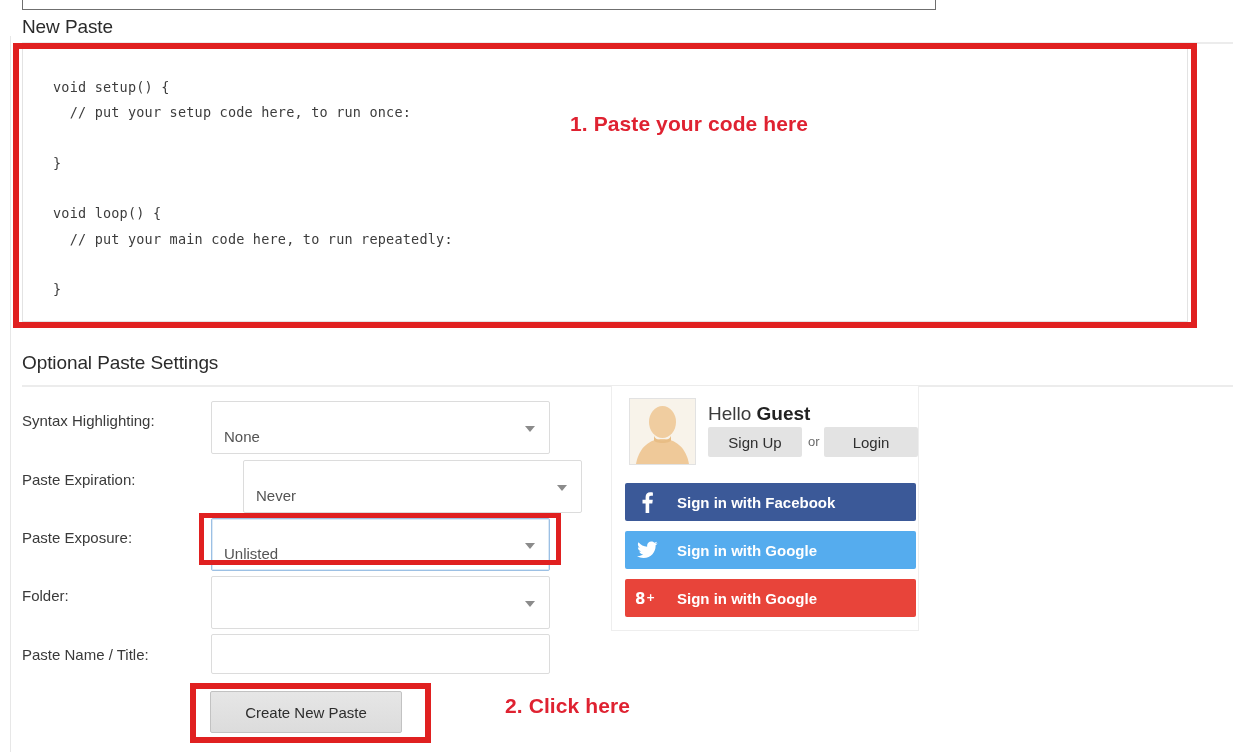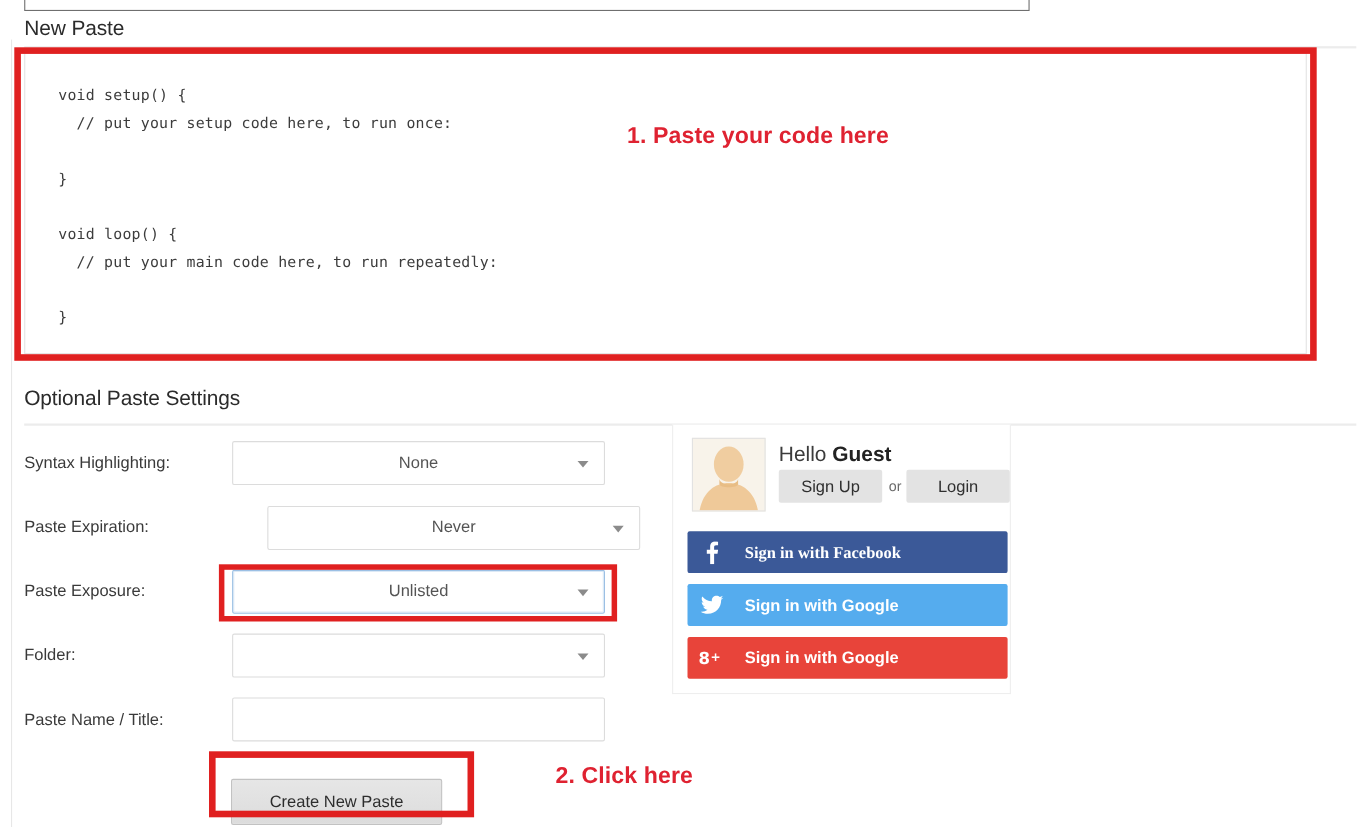--- a/index.html
+++ b/index.html
@@ -113,31 +113,31 @@
   .form-label {
     position: absolute;
     font-size: 15px;
     color: #3a3a3a;
     white-space: nowrap;
   }
   .form-control {
     position: absolute;
     left: 211px;
     width: 339px;
-    height: 40px;
+    height: 53px;
     box-sizing: border-box;
     background: #ffffff;
     border: 1px solid #dcdcdc;
     border-radius: 2px;
     font-family: "Liberation Sans", sans-serif;
     font-size: 15px;
     color: #545454;
-    padding: 0 12px;
+    padding: 16px 12px;
     line-height: 38px;
-    text-align: center;
+    text-align: left;
   }
   .form-control.focused {
     border: 1px solid #9cc0e4;
     box-shadow: 0 0 0 1px rgba(156,192,228,0.35) inset;
   }
   .caret {
     position: absolute;
     right: 14px;
     top: 50%;
     margin-top: -2px;
@@ -174,21 +174,21 @@
     font-family: "Liberation Sans", sans-serif;
     font-size: 15px;
     color: #545454;
     padding: 0 12px;
     outline: none;
   }
 
   .submit-btn {
     position: absolute;
     left: 210px;
-    top: 708px;
+    top: 691px;
     width: 192px;
     height: 42px;
     box-sizing: border-box;
     background: linear-gradient(#e6e6e6, #dcdcdc);
     border: 1px solid #c2c2c2;
     border-radius: 2px;
     font-family: "Liberation Sans", sans-serif;
     font-size: 15px;
     color: #2d2d2d;
     cursor: pointer;
@@ -263,21 +263,21 @@
     color: #ffffff;
     font-family: "Liberation Sans", sans-serif;
     font-size: 15px;
     font-weight: bold;
     text-align: left;
     padding-left: 52px;
     cursor: pointer;
     line-height: 38px;
     white-space: nowrap;
   }
-  #social-fb { top: 97px;  background: #3b5998; font-family: Liberation Serif, serif; }
+  #social-fb { top: 97px;  background: #3b5998; }
   #social-tw { top: 145px; background: #55acee; }
   #social-gp { top: 193px; background: #e8443a; }
 
   .social-icon {
     position: absolute;
     left: 0;
     top: 0;
     width: 44px;
     height: 38px;
     display: flex;

